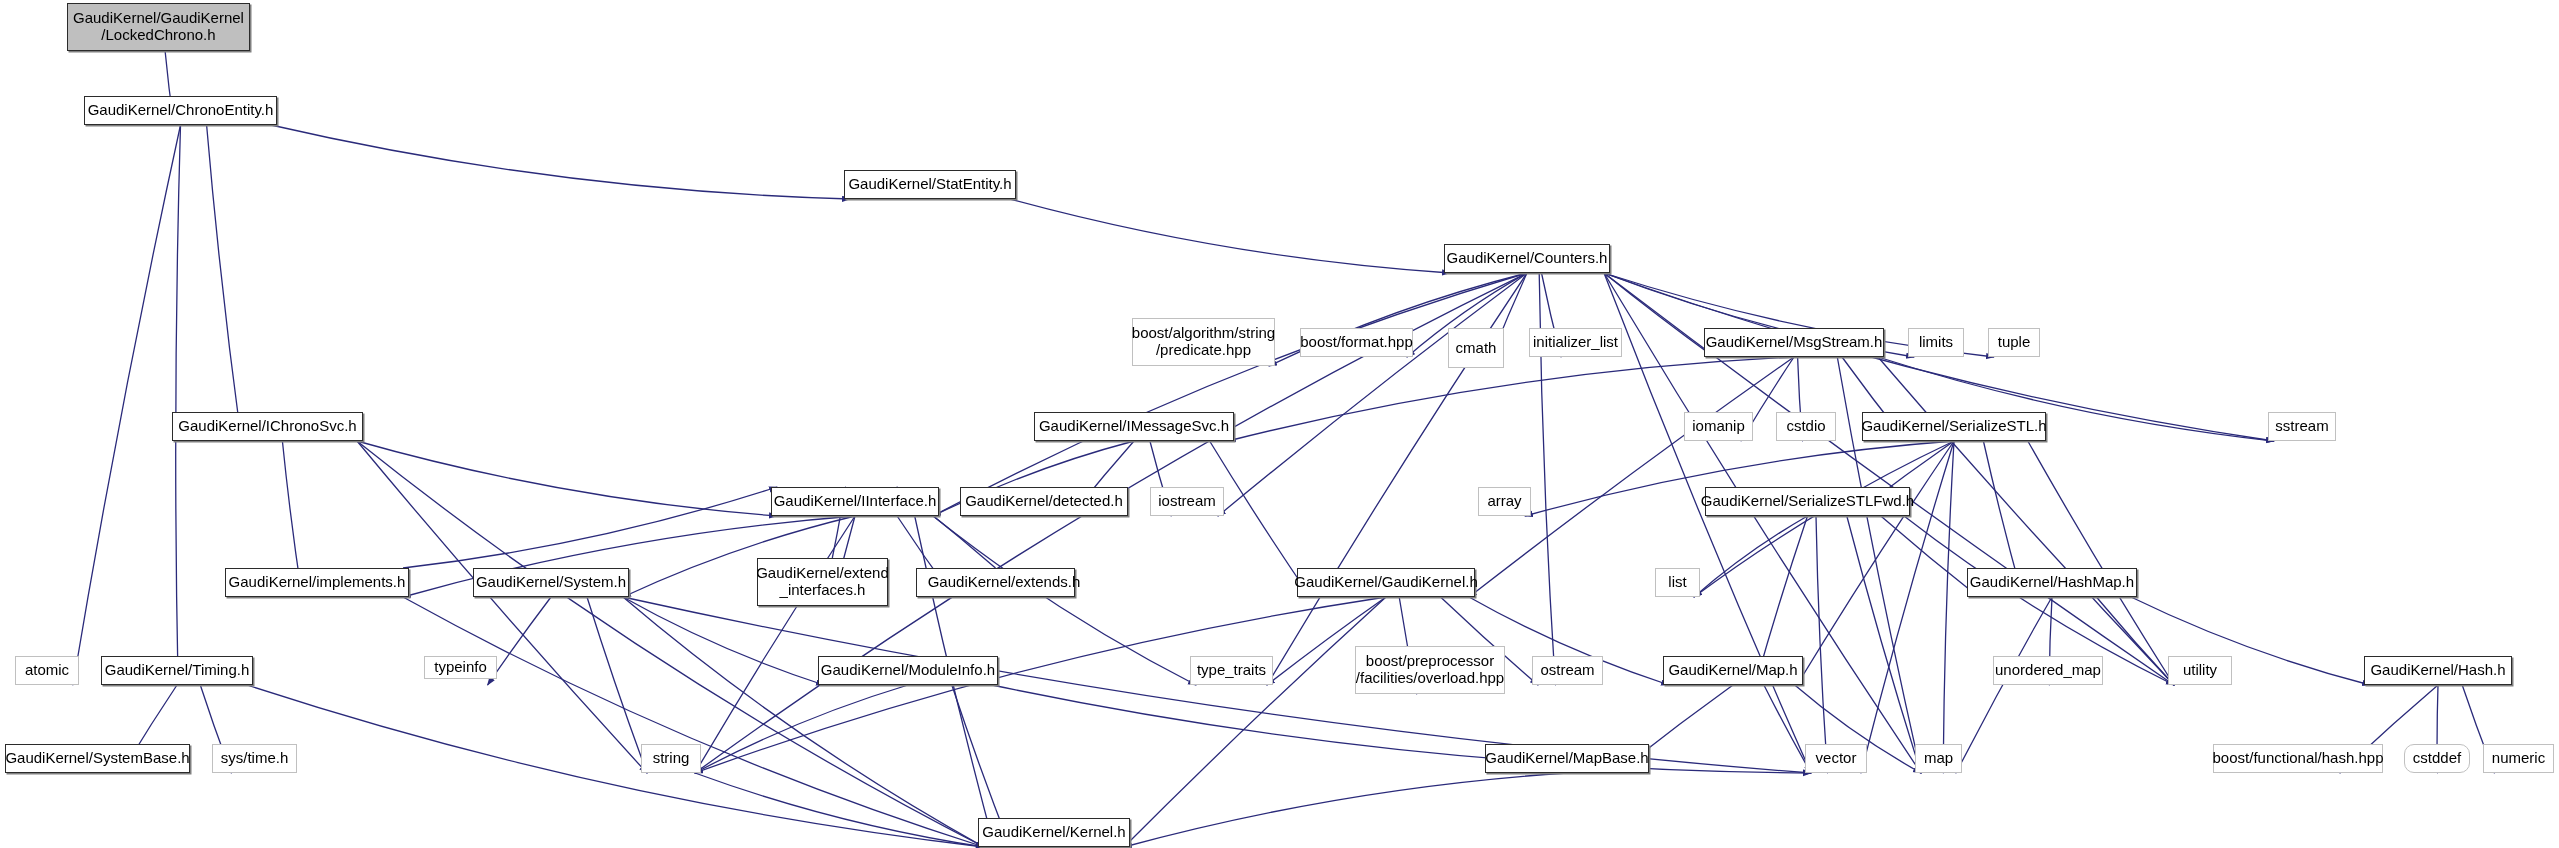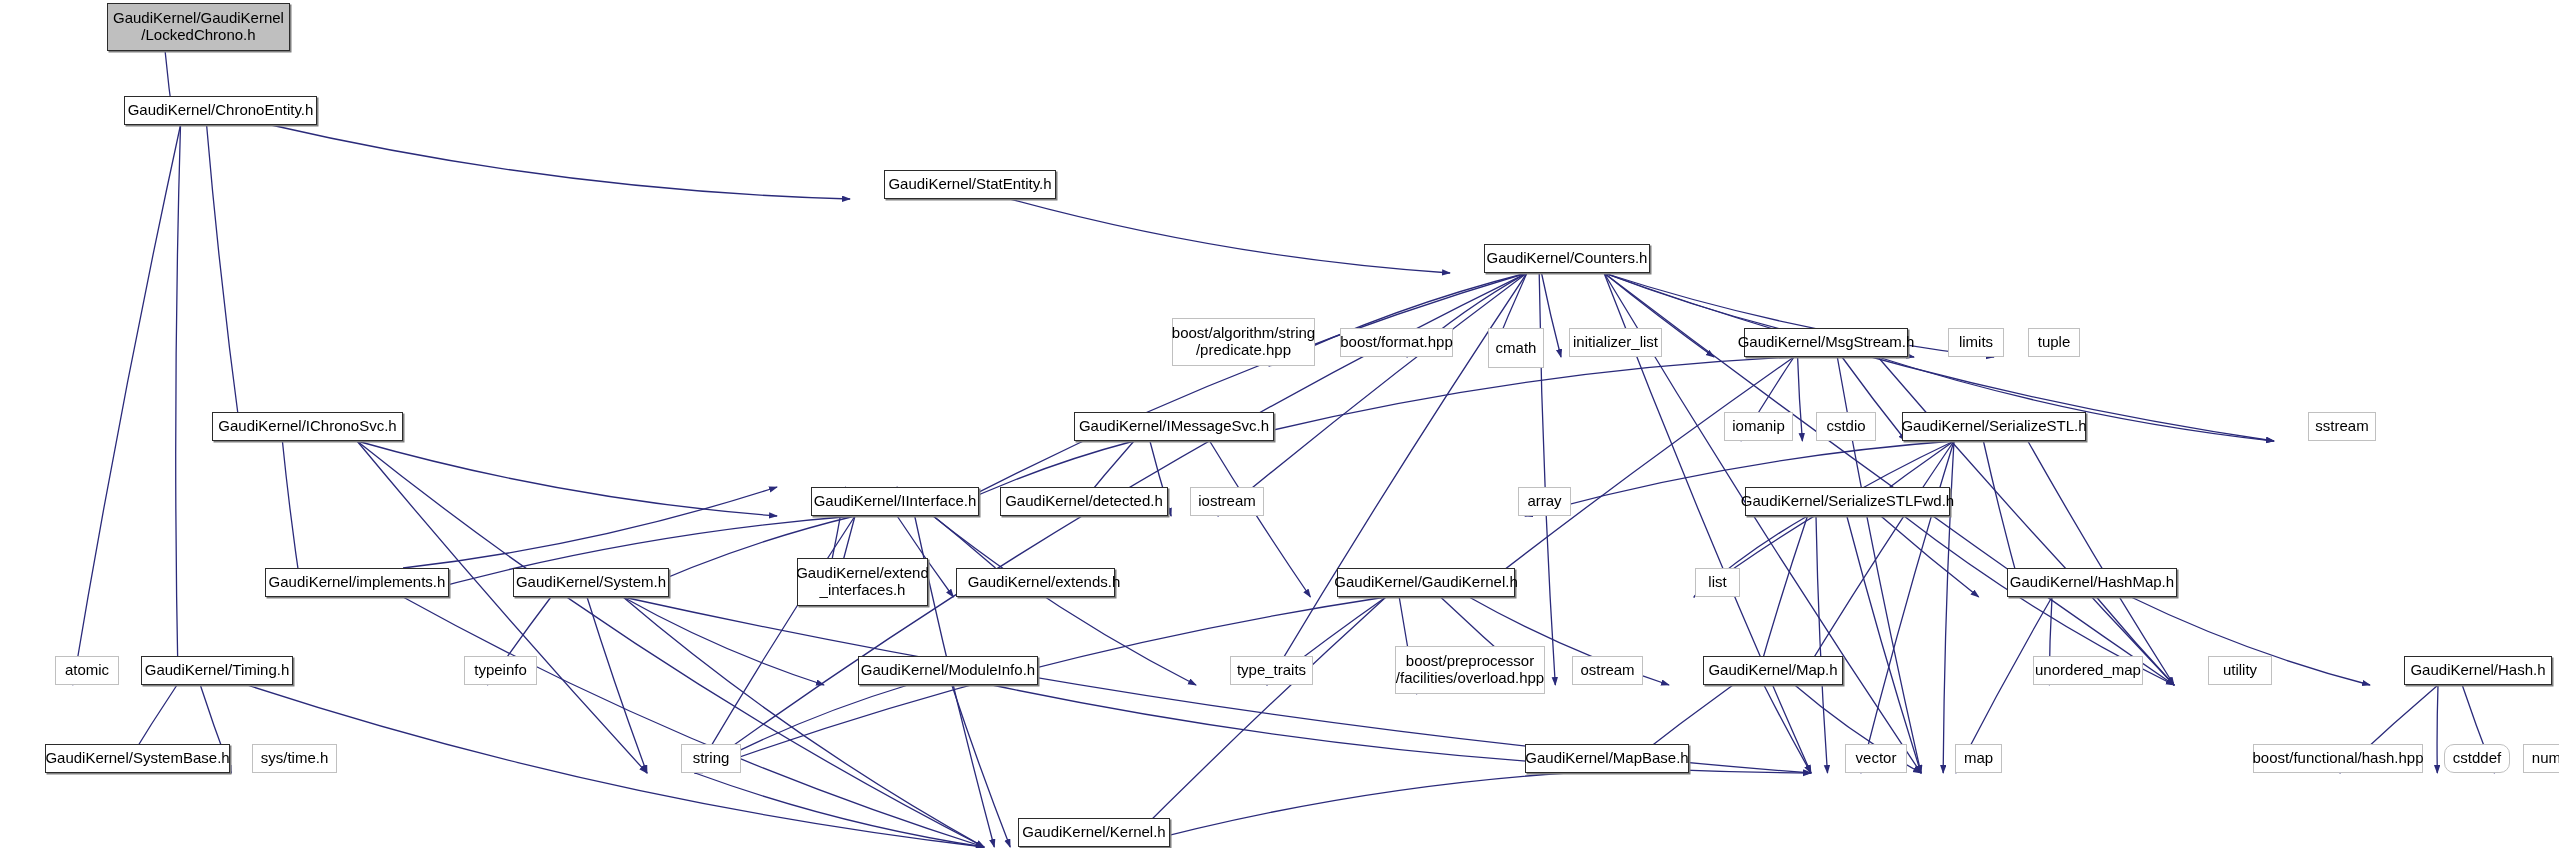--- a/index.html
+++ b/index.html
@@ -1,21 +1,21 @@
 <!DOCTYPE html>
 <html><head>
 <meta charset="utf-8">
 <style>
   html,body{margin:0;padding:0;background:#ffffff;}
   #canvas{position:relative;width:2559px;height:848px;background:#ffffff;
           font-family:"Liberation Sans","DejaVu Sans",sans-serif;overflow:hidden;}
   #edges{position:absolute;left:0;top:0;width:2559px;height:848px;}
   .node{position:absolute;box-sizing:border-box;display:flex;align-items:center;
         justify-content:center;text-align:center;line-height:1.12;
-        font-size:15px;color:#000000;background:#ffffff;white-space:pre;margin-left:40px;}
+        font-size:15px;color:#000000;background:#ffffff;white-space:pre;}
   .node.ext{border:1px solid #c0c0c0;}
   .node.hdr{border:1px solid #2b2b2b;box-shadow:1.5px 1.5px 0 0 #808080;}
   .node.root{border:1px solid #2b2b2b;background:#bfbfbf;box-shadow:1.5px 1.5px 0 0 #808080;}
 </style>
 </head>
 <body>
 
 <div id="canvas">
   <svg id="edges" viewBox="0 0 2559 848" xmlns="http://www.w3.org/2000/svg">
     <defs>
@@ -122,21 +122,21 @@
       <div class="node root" style="left: 67px; top: 3px; width: 183px; height: 48px;">GaudiKernel/GaudiKernel
 /LockedChrono.h</div>
       <div class="node hdr" style="left: 84px; top: 96px; width: 193px; height: 29px;">GaudiKernel/ChronoEntity.h</div>
       <div class="node hdr" style="left: 844px; top: 170px; width: 172px; height: 29px;">GaudiKernel/StatEntity.h</div>
       <div class="node hdr" style="left: 1444px; top: 244px; width: 166px; height: 29px;">GaudiKernel/Counters.h</div>
       <div class="node ext" style="left: 1132px; top: 318px; width: 143px; height: 48px;">boost/algorithm/string
 /predicate.hpp</div>
       <div class="node ext" style="left: 1300px; top: 328px; width: 113px; height: 29px;">boost/format.hpp</div>
       <div class="node ext" style="left: 1448px; top: 328px; width: 56px; height: 40px;">cmath</div>
       <div class="node ext" style="left: 1529px; top: 328px; width: 93px; height: 29px;">initializer_list</div>
-      <div class="node hdr" style="left: 1704px; top: 328px; width: 164px; height: 29px;">GaudiKernel/MsgStream.h</div>
+      <div class="node hdr" style="left: 1704px; top: 328px; width: 180px; height: 29px;">GaudiKernel/MsgStream.h</div>
       <div class="node ext" style="left: 1908px; top: 328px; width: 56px; height: 29px;">limits</div>
       <div class="node ext" style="left: 1988px; top: 328px; width: 52px; height: 29px;">tuple</div>
       <div class="node ext" style="left: 2268px; top: 412px; width: 68px; height: 29px;">sstream</div>
       <div class="node hdr" style="left: 172px; top: 412px; width: 191px; height: 29px;">GaudiKernel/IChronoSvc.h</div>
       <div class="node hdr" style="left: 1034px; top: 412px; width: 200px; height: 29px;">GaudiKernel/IMessageSvc.h</div>
       <div class="node ext" style="left: 1684px; top: 412px; width: 69px; height: 29px;">iomanip</div>
       <div class="node ext" style="left: 1776px; top: 412px; width: 60px; height: 29px;">cstdio</div>
       <div class="node hdr" style="left: 1862px; top: 412px; width: 184px; height: 29px;">GaudiKernel/SerializeSTL.h</div>
       <div class="node hdr" style="left: 771px; top: 487px; width: 168px; height: 29px;">GaudiKernel/IInterface.h</div>
       <div class="node hdr" style="left: 960px; top: 487px; width: 168px; height: 29px;">GaudiKernel/detected.h</div>
@@ -146,21 +146,21 @@
       <div class="node hdr" style="left: 225px; top: 568px; width: 184px; height: 29px;">GaudiKernel/implements.h</div>
       <div class="node hdr" style="left: 473px; top: 568px; width: 156px; height: 29px;">GaudiKernel/System.h</div>
       <div class="node hdr" style="left: 757px; top: 558px; width: 131px; height: 48px;">GaudiKernel/extend
 _interfaces.h</div>
       <div class="node hdr" style="left: 916px; top: 568px; width: 159px; height: 29px; padding-left: 17px;">GaudiKernel/extends.h</div>
       <div class="node hdr" style="left: 1297px; top: 568px; width: 178px; height: 29px;">GaudiKernel/GaudiKernel.h</div>
       <div class="node ext" style="left: 1655px; top: 568px; width: 45px; height: 29px;">list</div>
       <div class="node hdr" style="left: 1967px; top: 568px; width: 170px; height: 29px;">GaudiKernel/HashMap.h</div>
       <div class="node ext" style="left: 15px; top: 656px; width: 64px; height: 29px;">atomic</div>
       <div class="node hdr" style="left: 101px; top: 656px; width: 152px; height: 29px;">GaudiKernel/Timing.h</div>
-      <div class="node ext" style="left: 424px; top: 656px; width: 73px; height: 29px;">typeinfo</div>
+      <div class="node ext" style="left: 424px; top: 656px; width: 73px; height: 23px;">typeinfo</div>
       <div class="node hdr" style="left: 818px; top: 656px; width: 180px; height: 29px;">GaudiKernel/ModuleInfo.h</div>
       <div class="node ext" style="left: 1190px; top: 656px; width: 83px; height: 29px;">type_traits</div>
       <div class="node ext" style="left: 1355px; top: 646px; width: 150px; height: 48px;">boost/preprocessor
 /facilities/overload.hpp</div>
       <div class="node ext" style="left: 1532px; top: 656px; width: 71px; height: 29px;">ostream</div>
       <div class="node hdr" style="left: 1663px; top: 656px; width: 140px; height: 29px;">GaudiKernel/Map.h</div>
       <div class="node ext" style="left: 1993px; top: 656px; width: 110px; height: 29px;">unordered_map</div>
       <div class="node ext" style="left: 2168px; top: 656px; width: 64px; height: 29px;">utility</div>
       <div class="node hdr" style="left: 2364px; top: 656px; width: 148px; height: 29px;">GaudiKernel/Hash.h</div>
       <div class="node hdr" style="left: 5px; top: 744px; width: 185px; height: 29px;">GaudiKernel/SystemBase.h</div>

